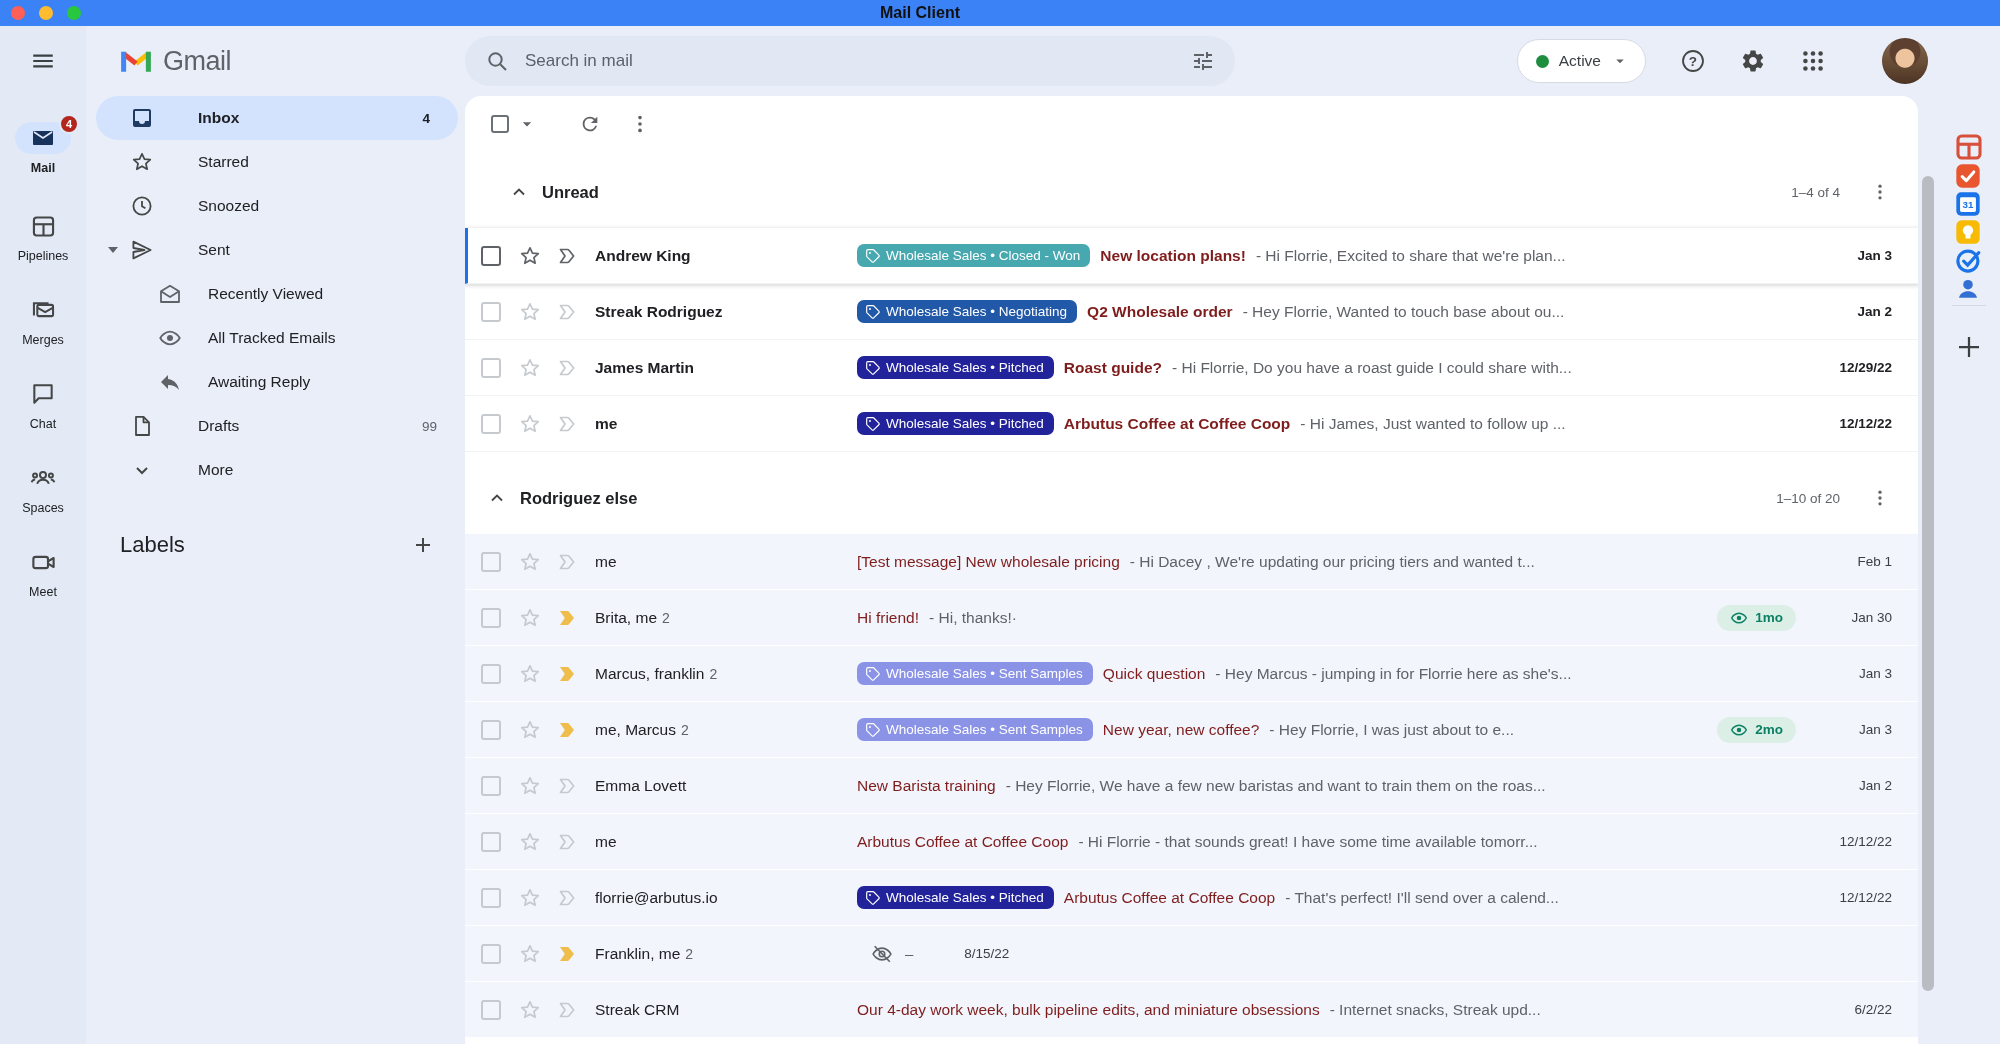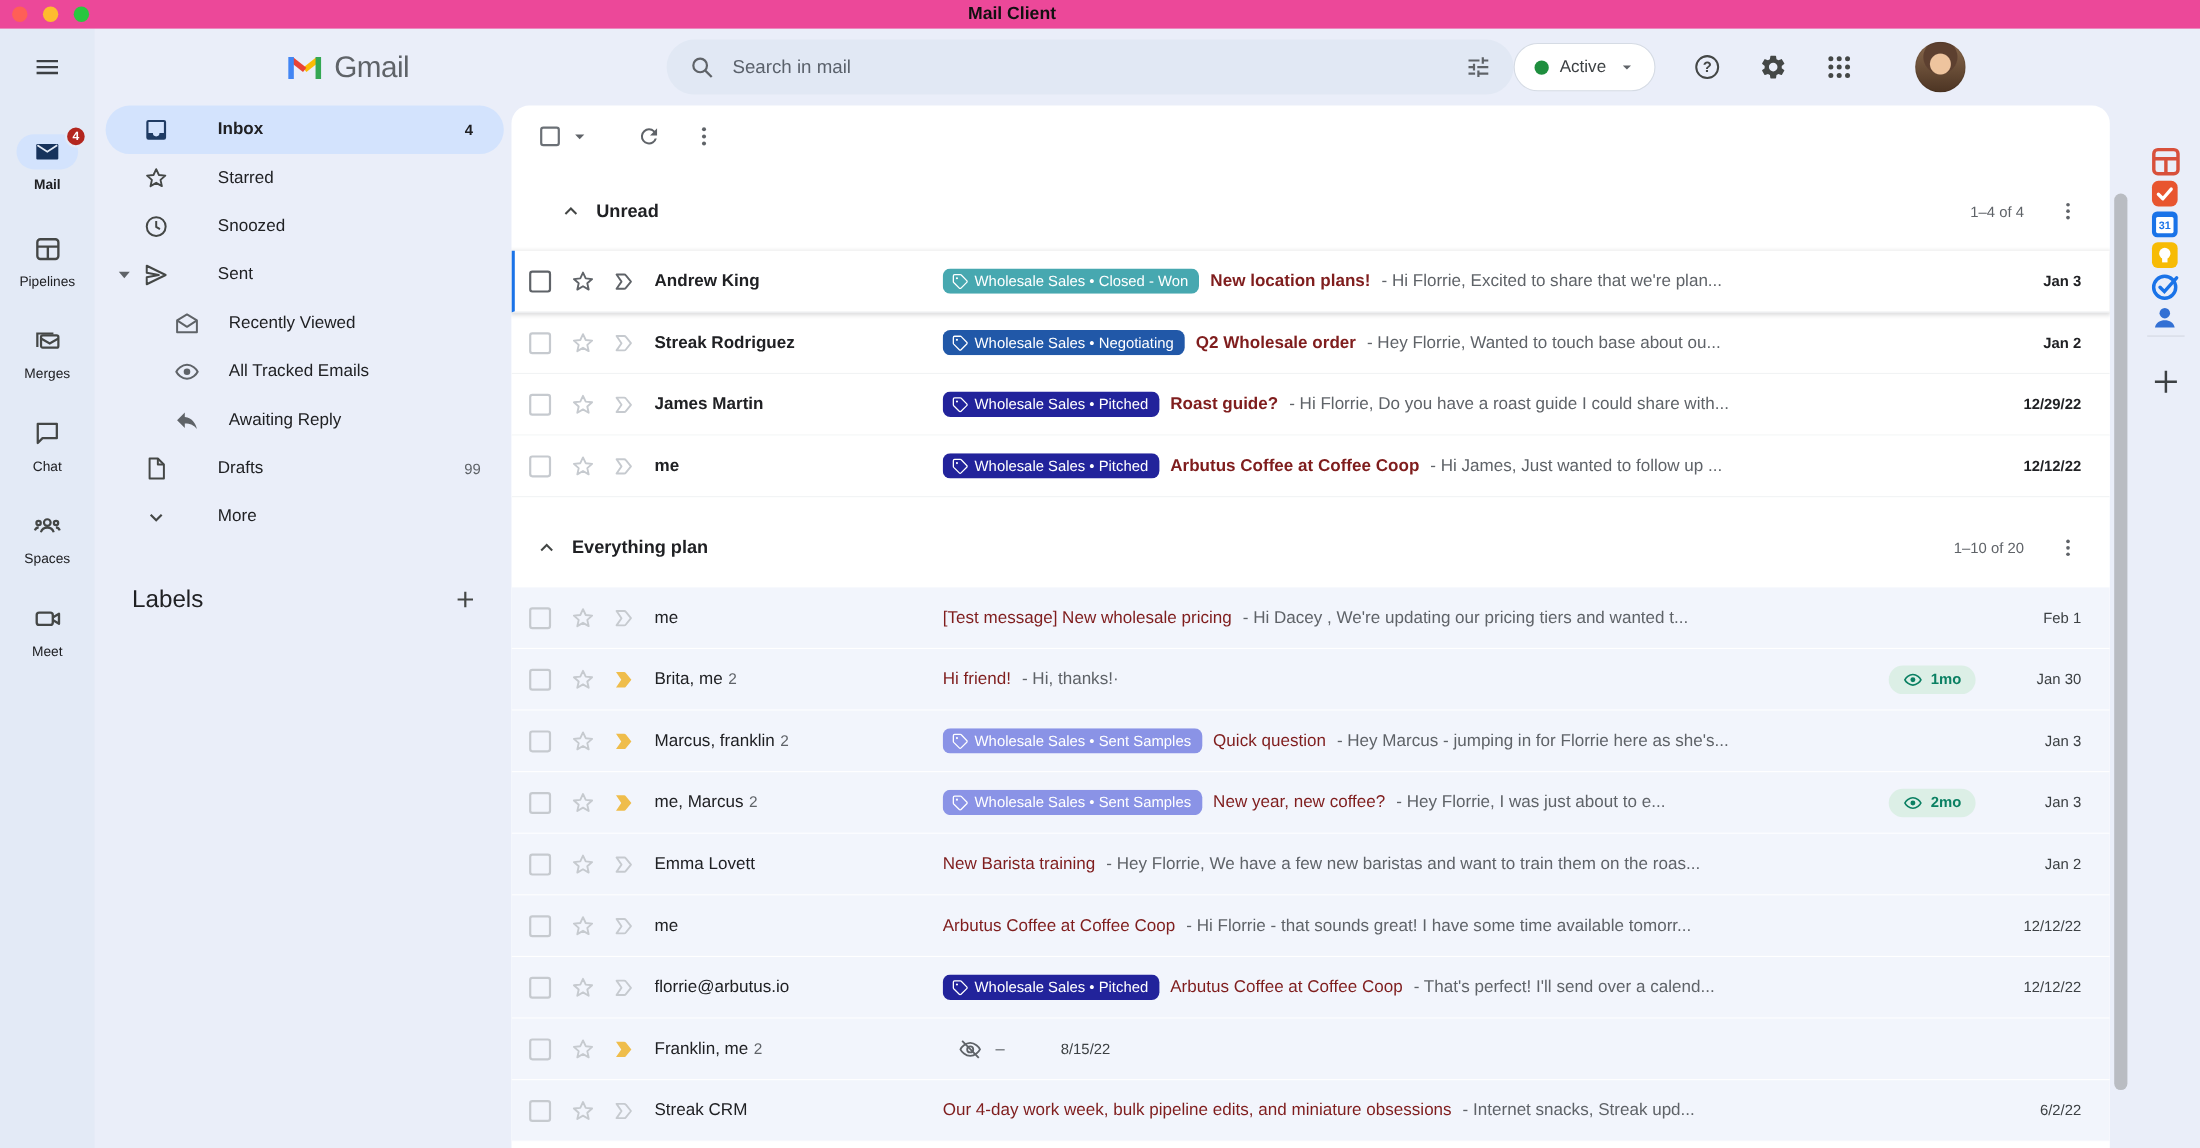--- a/index.html
+++ b/index.html
@@ -5,21 +5,21 @@
 <style>
   * { box-sizing: border-box; margin: 0; padding: 0; }
   html,body { width:2000px; height:1044px; overflow:hidden; }
   body {
     font-family:"Liberation Sans","DejaVu Sans",sans-serif;
     background:#eaeef9; color:#202124;
   }
   svg { display:block; }
 
   
-  .titlebar { height:26px; background:#ec4899; position:relative;
+  .titlebar { height:26px; background:#3b82f6; position:relative;
     display:flex; align-items:center; justify-content:center; }
   .titlebar .title { font-weight:bold; font-size:16px; color:#111;
     position:absolute; left:46%; transform:translateX(-50%); }
   .lights { position:absolute; left:11px; top:6px; display:flex; gap:14px; }
   .light { width:14px; height:14px; border-radius:50%; }
   .light.red{ background:#ff5f57; } .light.yellow{ background:#febc2e; }
   .light.green{ background:#29c73f; }
 
   
   .app { display:flex; height:1018px; }
@@ -32,21 +32,21 @@
   .rail-item.first { margin-top:26px; height:74px; }
   .rail-icon-wrap { width:32px; height:32px; display:flex; align-items:center; justify-content:center; position:relative; color:#444746; }
   .rail-icon-wrap.pill { width:56px; background:#d3e3fd; border-radius:16px; }
   .rail-badge { position:absolute; top:-8px; right:-8px; min-width:20px; height:20px;
     background:#b3261e; color:#fff; border-radius:10px; border:2px solid #e3eaf6;
     font-size:11px; font-weight:bold; display:flex; align-items:center; justify-content:center; }
   .rail-label { margin-top:7px; font-size:12.5px; color:#202124; }
   .rail-item.active .rail-label { font-weight:bold; }
 
   
-  .main-col { flex:1; display:flex; flex-direction:column;align-items:center; }
+  .main-col { flex:1; display:flex; flex-direction:column; }
   .header { height:70px; display:flex; align-items:center; }
   .logo-block { width:379px; display:flex; align-items:center; padding-left:32px; }
   .logo-text { font-size:27px; color:#5f6368; margin-left:9px; letter-spacing:-.5px; }
   .searchbar { width:770px; height:50px; background:#e1e8f4; border-radius:25px;
     display:flex; align-items:center; padding:0 20px; gap:16px; }
   .searchbar input { flex:1; border:none; outline:none; background:transparent;
     font-size:17px; color:#3c4043; font-family:inherit; }
   .searchbar input::placeholder { color:#5a616b; opacity:1; }
   .hdr-cluster { margin-left:auto; display:flex; align-items:center; padding-right:72px; }
   .status-pill { height:44px; background:#fff; border:1px solid #d5dbe4; border-radius:22px;
@@ -540,21 +540,21 @@
               <span class="row-date">12/12/22</span>
             </div>
           </div>
 
         <div class="section-header">
           <span class="sec-chevron">
             <svg viewBox="0 0 24 24" width="20" height="20" fill="none" stroke="#444746" stroke-width="2.2">
                 <polyline points="6 15 12 9 18 15"></polyline>
               </svg>
           </span>
-          <span class="sec-title">Everything plan</span>
+          <span class="sec-title">Rodriguez else</span>
           <span class="sec-range">1–10 of 20</span>
           <span class="sec-kebab">
             <svg viewBox="0 0 24 24" width="20" height="20" fill="#5f6368">
                 <circle cx="12" cy="5" r="2"></circle>
                 <circle cx="12" cy="12" r="2"></circle>
                 <circle cx="12" cy="19" r="2"></circle>
               </svg>
           </span>
         </div>
         <div class="rows" id="rows-1">

